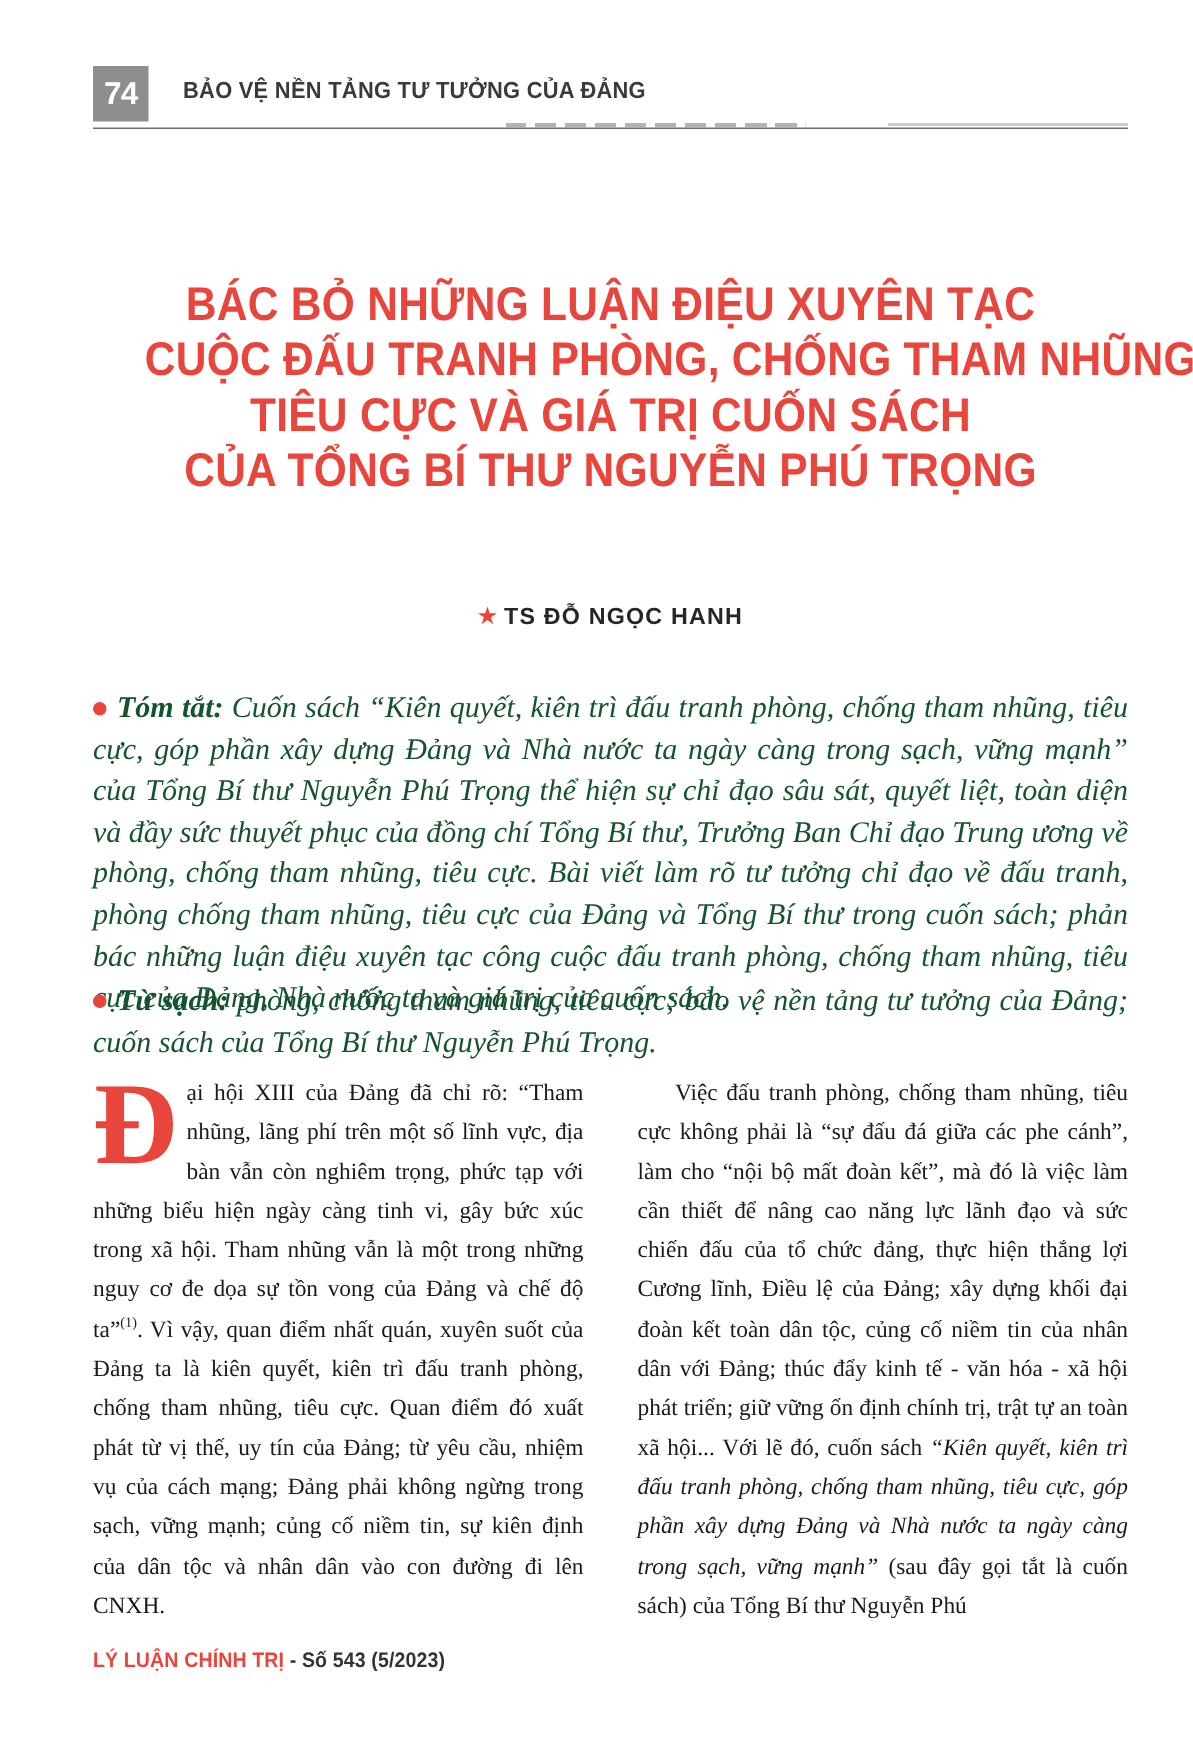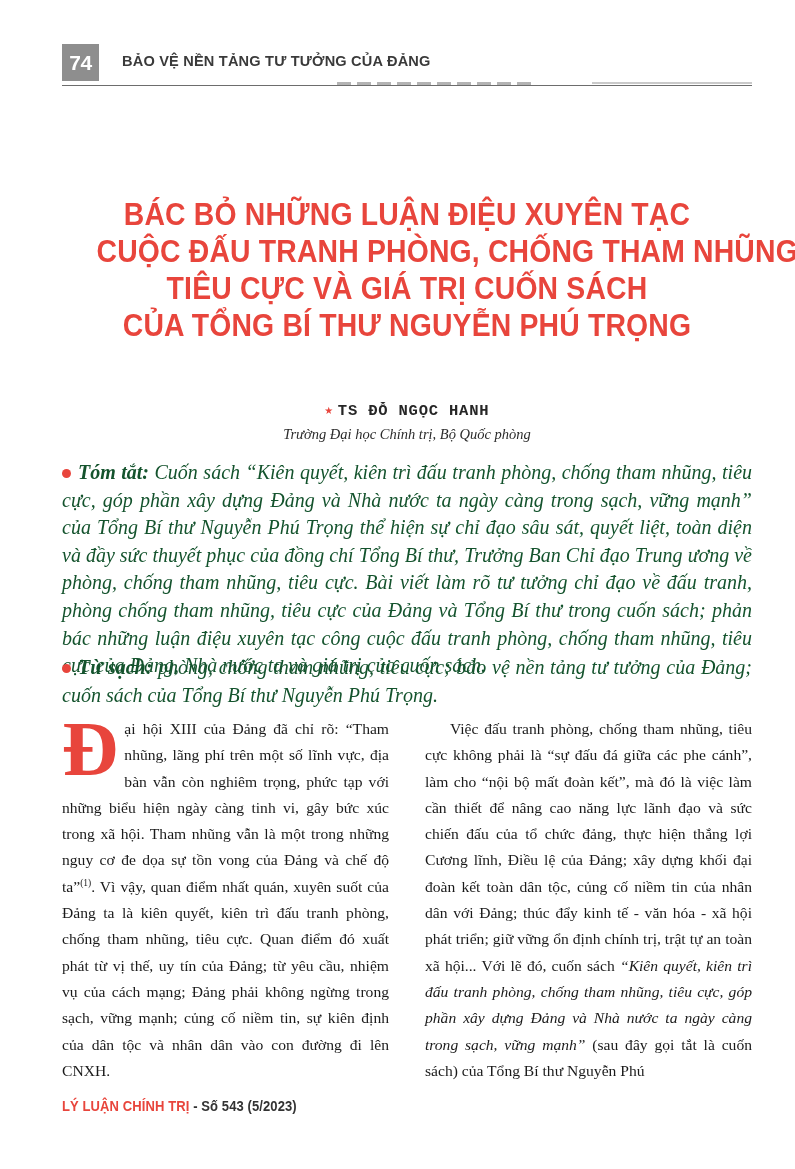--- a/index.html
+++ b/index.html
@@ -88,21 +88,21 @@
     background: repeating-linear-gradient(to right,
       #b3b3b3 0px, #b3b3b3 18px,
       rgba(255,255,255,0) 18px, rgba(255,255,255,0) 8px);
     opacity: 0.7;
   }
 
   
   .title-block {
     position: absolute;
     left: 62px;
-    top: 196px;
+    top: 184px;
     width: 690px;
     text-align: center;
   }
   .title-line {
     font-family: "Liberation Sans", sans-serif;
     font-weight: bold;
     font-size: 31.5px;
     line-height: 37px;
     color: #e8453c;
     letter-spacing: 0.2px;
@@ -112,21 +112,21 @@
 
   
   .author-block {
     position: absolute;
     left: 62px;
     top: 400px;
     width: 690px;
     text-align: center;
   }
   .author-name {
-    font-family: Liberation Mono, monospace;
+    font-family: Liberation Sans, sans-serif;
     font-weight: bold;
     font-size: 15.5px;
     letter-spacing: 0.8px;
     color: #262626;
     line-height: 20px;
   }
   .author-star {
     color: #e8453c;
     font-size: 14px;
     margin-right: 4px;
@@ -246,21 +246,20 @@
     <div class="title-line">BÁC BỎ NHỮNG LUẬN ĐIỆU XUYÊN TẠC</div>
     <div class="title-line">CUỘC ĐẤU TRANH PHÒNG, CHỐNG THAM NHŨNG,</div>
     <div class="title-line">TIÊU CỰC VÀ GIÁ TRỊ CUỐN SÁCH</div>
     <div class="title-line">CỦA TỔNG BÍ THƯ NGUYỄN PHÚ TRỌNG</div>
   </div>
 
   <div class="author-block">
     <div class="author-name">
       <span class="author-star">★</span><span>TS ĐỖ NGỌC HANH</span>
     </div>
-    <div class="author-affil">Trường Đại học Chính trị, Bộ Quốc phòng</div>
   </div>
 
   <div class="abstract-block">
     <div class="para-italic">
       <span class="red-dot"></span><span class="lead-label">Tóm tắt:</span><span> Cuốn sách “Kiên quyết, kiên trì đấu tranh phòng, chống tham nhũng, tiêu cực, góp phần xây dựng Đảng và Nhà nước ta ngày càng trong sạch, vững mạnh” của Tổng Bí thư Nguyễn Phú Trọng thể hiện sự chỉ đạo sâu sát, quyết liệt, toàn diện và đầy sức thuyết phục của đồng chí Tổng Bí thư, Trưởng Ban Chỉ đạo Trung ương về phòng, chống tham nhũng, tiêu cực. Bài viết làm rõ tư tưởng chỉ đạo về đấu tranh, phòng chống tham nhũng, tiêu cực của Đảng và Tổng Bí thư trong cuốn sách; phản bác những luận điệu xuyên tạc công cuộc đấu tranh phòng, chống tham nhũng, tiêu cực của Đảng, Nhà nước ta và giá trị của cuốn sách.</span>
     </div>
   </div>
 
   <div class="keywords-block">
     <div class="para-italic">

